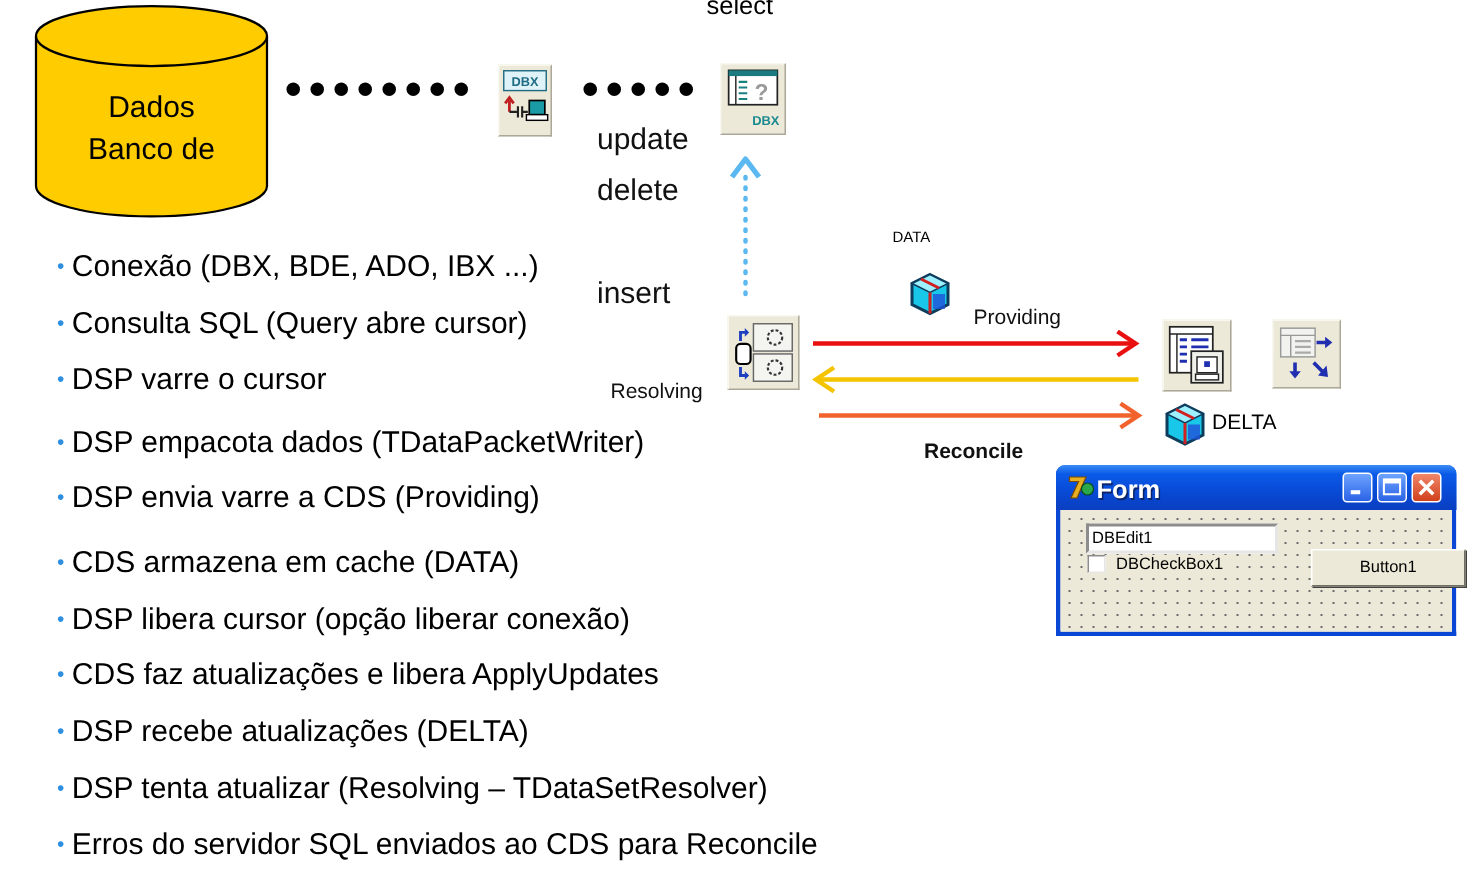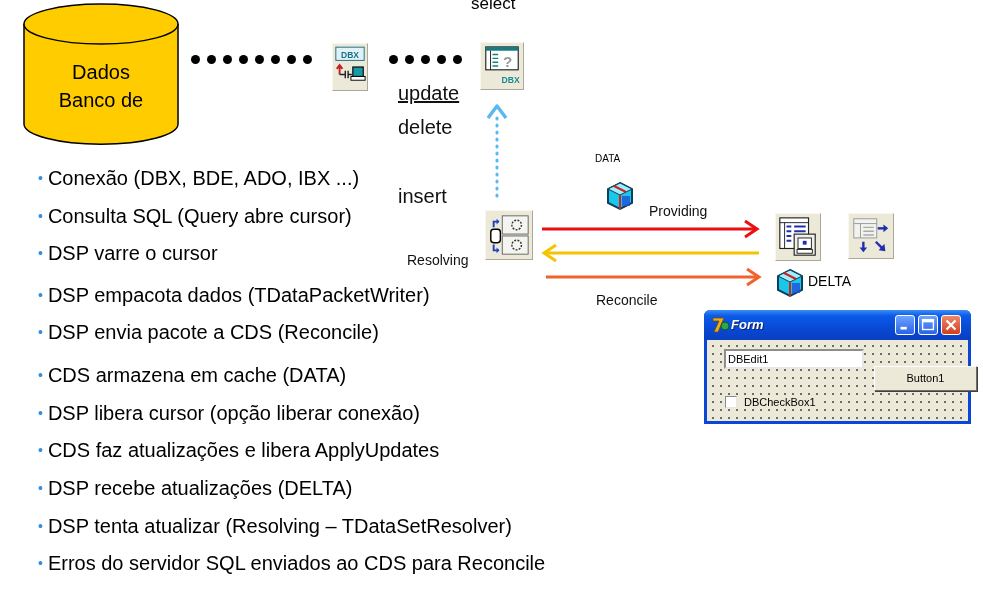--- a/index.html
+++ b/index.html
@@ -51,45 +51,44 @@
     position: absolute; left: 704px; top: 310px; width: 267px; height: 114px;
     border: 3px solid #0a47d6; border-top: none; box-sizing: border-box;
     background: #ece9d8; border-radius: 6px 6px 0 0;
   }
   .win-title {
     position: absolute; left: -3px; top: 0; width: 267px; height: 30px;
     background: linear-gradient(#3a8cf5 0%, #0a5ae8 20%, #0846d0 70%, #0a3fc0 100%);
     border-radius: 6px 6px 0 0;
   }
   .win-title .title-text {
-    position: absolute; left: 27px; top: 7px; color: #fff; font-weight: bold; font-size: 13px;
+    position: absolute; left: 27px; top: 7px; color: #fff; font-weight: bold; font-size: 17px;
     text-shadow: 1px 1px 0 #0a246a;
-    font-style: italic;
   }
   .win-logo { position: absolute; left: 8px; top: 6px; width: 18px; height: 18px; }
   .win-btn {
     position: absolute; top: 5px; width: 20px; height: 20px; box-sizing: border-box;
     border: 1px solid #fff; border-radius: 3px;
     background: linear-gradient(#6ea3ff, #2a63e6);
   }
   .win-btn.close { background: linear-gradient(#f0876a, #d0401c); }
   .win-btn svg { width: 100%; height: 100%; display: block; }
   .win-body {
     position: absolute; left: 0; top: 30px; right: 0; bottom: 0;
     background-color: #ece9d8;
     background-image: radial-gradient(#6b6b6b 0.8px, transparent 1px);
     background-size: 8px 8px;
     background-position: 2px 2px;
   }
   .dbedit {
-    position: absolute; left: 17px; top: 9px; width: 140px; height: 20px; box-sizing: border-box;
+    position: absolute; left: 17px; top: 9px; width: 128px; height: 20px; box-sizing: border-box;
     background: #fff; border: 2px solid #7f9db9; border-color: #8d8d8d #e6e6e6 #e6e6e6 #8d8d8d;
     font-size: 11px; padding: 2px 2px; font-family: "Liberation Sans", sans-serif;
   }
-  .checkbox-wrap { position: absolute; left: 18px; top: 56px; display: flex; align-items: center; background: #ece9d8; padding-right: 4px; }
+  .checkbox-wrap { position: absolute; left: 18px; top: 30px; display: flex; align-items: center; background: #ece9d8; padding-right: 4px; }
   .checkbox {
     width: 12px; height: 12px; box-sizing: border-box; background: #fff;
     border: 1px solid #8d8d8d; border-right-color: #e6e6e6; border-bottom-color: #e6e6e6;
     margin-right: 7px;
   }
   .checkbox-label { font-size: 11px; }
   .btn1 {
     position: absolute; left: 167px; top: 26px; width: 103px; height: 25px; box-sizing: border-box;
     background: #ece9d8; border: 1px solid #fff; border-right-color: #716f64; border-bottom-color: #716f64;
     box-shadow: 1px 1px 0 #404040;
@@ -142,21 +141,21 @@
     <rect x="5" y="4" width="34" height="24" fill="#fff" stroke="#222" stroke-width="1.2"></rect>
     <rect x="5" y="4" width="34" height="4" fill="#1a7a80"></rect>
     <line x1="10" y1="8" x2="10" y2="28" stroke="#222" stroke-width="1"></line>
     <path d="M12,12 h6 M12,16 h6 M12,20 h6 M12,24 h6" stroke="#1a8080" stroke-width="1.5"></path>
     <text x="28" y="25" font-size="16" font-weight="bold" text-anchor="middle" fill="#9a9a9a" font-family="Liberation Sans, sans-serif">?</text>
     <text x="31" y="42" font-size="9" font-weight="bold" text-anchor="middle" fill="#1a8a90" font-family="Liberation Sans, sans-serif">DBX</text>
   </svg>
 </div>
 
 <div class="label-md" style="left:471px; top:-6px; font-size:17px;">select</div>
-<div class="label-lg" style="left:398px; top:81px;text-decoration:underline;">update</div>
+<div class="label-lg" style="left:398px; top:81px;">update</div>
 <div class="label-lg" style="left:398px; top:115px;">delete</div>
 <div class="label-lg" style="left:398px; top:148px;margin-top:36px;">insert</div>
 
 <svg id="arrows-svg" class="abs" viewBox="0 0 983 590">
 
   <g>
     <line x1="497" y1="196" x2="497" y2="112" stroke="#5bb8f0" stroke-width="3" stroke-dasharray="1,6" stroke-linecap="round"></line>
     <path d="M488,118 L497,106 L506,118" stroke="#5bb8f0" stroke-width="3.5" fill="none" stroke-linejoin="round"></path>
   </g>
   <g>
@@ -190,21 +189,21 @@
 
 <div class="label-md" style="left:595px; top:153px;">DATA</div>
 <svg class="abs" style="left:605px; top:181px; width:30px; height:30px;" viewBox="0 0 30 30">
   <polygon points="15,2 27,8 27,22 15,28 3,22 3,8" fill="#19c7e8" stroke="#0e3d5c" stroke-width="2"></polygon>
   <polygon points="3,8 15,14 27,8 15,2" fill="#9df0ff" stroke="#0e3d5c" stroke-width="1"></polygon>
   <line x1="15" y1="14" x2="15" y2="28" stroke="#d02020" stroke-width="2"></line>
   <line x1="9" y1="5" x2="21" y2="11" stroke="#d02020" stroke-width="2"></line>
   <rect x="17" y="15" width="8" height="10" fill="#1f52d8" opacity="0.8"></rect>
 </svg>
 <div class="label-sm" style="left:649px; top:203px;">Providing</div>
-<div class="label-sm" style="left:596px; top:292px;">Reconcile</div>
+<div class="label-sm" style="left:616px; top:292px;font-weight:bold;">Reconcile</div>
 
 <div class="tool-icon" style="left:775px; top:213px; width:46px; height:48px;">
   <svg viewBox="0 0 46 48">
     <rect x="4" y="4" width="30" height="32" fill="#fff" stroke="#222" stroke-width="1.2"></rect>
     <line x1="4" y1="9" x2="34" y2="9" stroke="#222" stroke-width="1"></line>
     <line x1="9" y1="9" x2="9" y2="36" stroke="#222" stroke-width="1"></line>
     <path d="M11,13 h5 M19,13 h12 M11,18 h5 M19,18 h12 M11,23 h5 M11,28 h5" stroke="#1f2fb0" stroke-width="2"></path>
     <rect x="19" y="21" width="22" height="22" fill="#f0f0ea" stroke="#222" stroke-width="1.2"></rect>
     <rect x="23" y="25" width="14" height="11" fill="#fff" stroke="#222" stroke-width="1"></rect>
     <rect x="28" y="28" width="4" height="4" fill="#1f2fb0"></rect>
@@ -268,20 +267,20 @@
     </div>
     <div class="btn1">Button1</div>
   </div>
 </div>
 
 <ul class="bullet-list">
   <li class="bullet-item" style="top:166px;"><span class="bullet">•</span><span>Conexão (DBX, BDE, ADO, IBX ...)</span></li>
   <li class="bullet-item" style="top:204px;"><span class="bullet">•</span><span>Consulta SQL (Query abre cursor)</span></li>
   <li class="bullet-item" style="top:241px;"><span class="bullet">•</span><span>DSP varre o cursor</span></li>
   <li class="bullet-item" style="top:283px;"><span class="bullet">•</span><span>DSP empacota dados (TDataPacketWriter)</span></li>
-  <li class="bullet-item" style="top:320px;"><span class="bullet">•</span><span>DSP envia pacote a CDS (Reconcile)</span></li>
+  <li class="bullet-item" style="top:320px;"><span class="bullet">•</span><span>DSP envia varre a CDS (Providing)</span></li>
   <li class="bullet-item" style="top:363px;"><span class="bullet">•</span><span>CDS armazena em cache (DATA)</span></li>
   <li class="bullet-item" style="top:401px;"><span class="bullet">•</span><span>DSP libera cursor (opção liberar conexão)</span></li>
   <li class="bullet-item" style="top:438px;"><span class="bullet">•</span><span>CDS faz atualizações e libera ApplyUpdates</span></li>
   <li class="bullet-item" style="top:476px;"><span class="bullet">•</span><span>DSP recebe atualizações (DELTA)</span></li>
   <li class="bullet-item" style="top:514px;"><span class="bullet">•</span><span>DSP tenta atualizar (Resolving – TDataSetResolver)</span></li>
   <li class="bullet-item" style="top:551px;"><span class="bullet">•</span><span>Erros do servidor SQL enviados ao CDS para Reconcile</span></li>
 </ul>
 
 </body></html>

